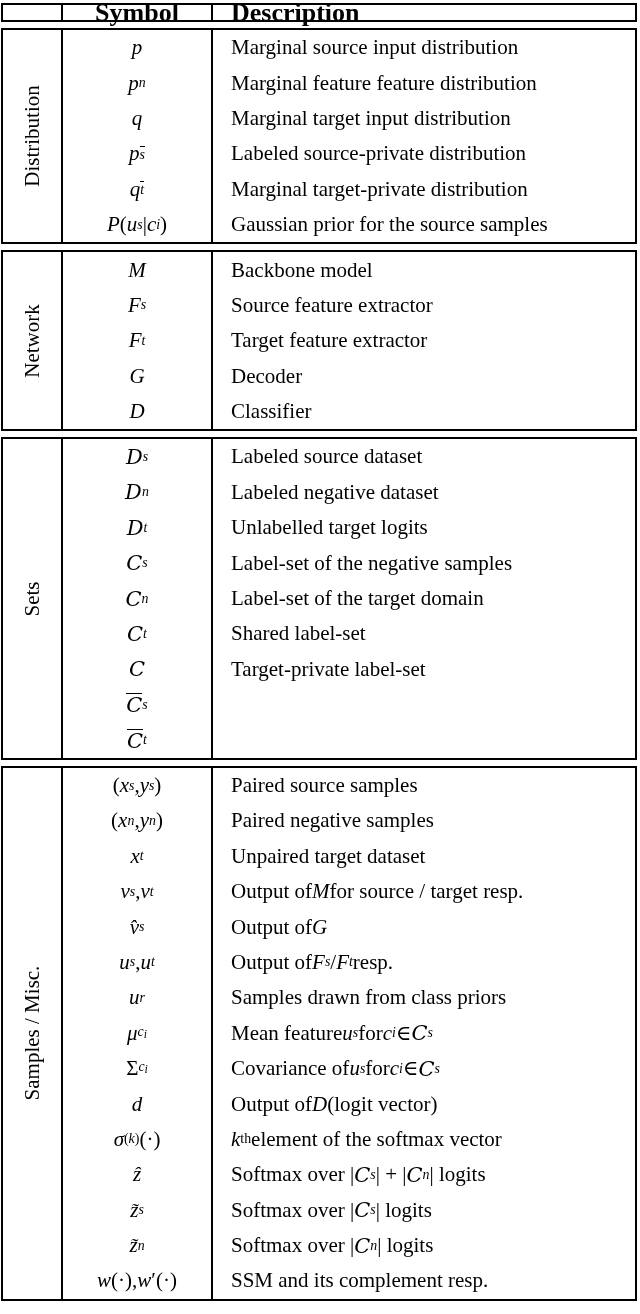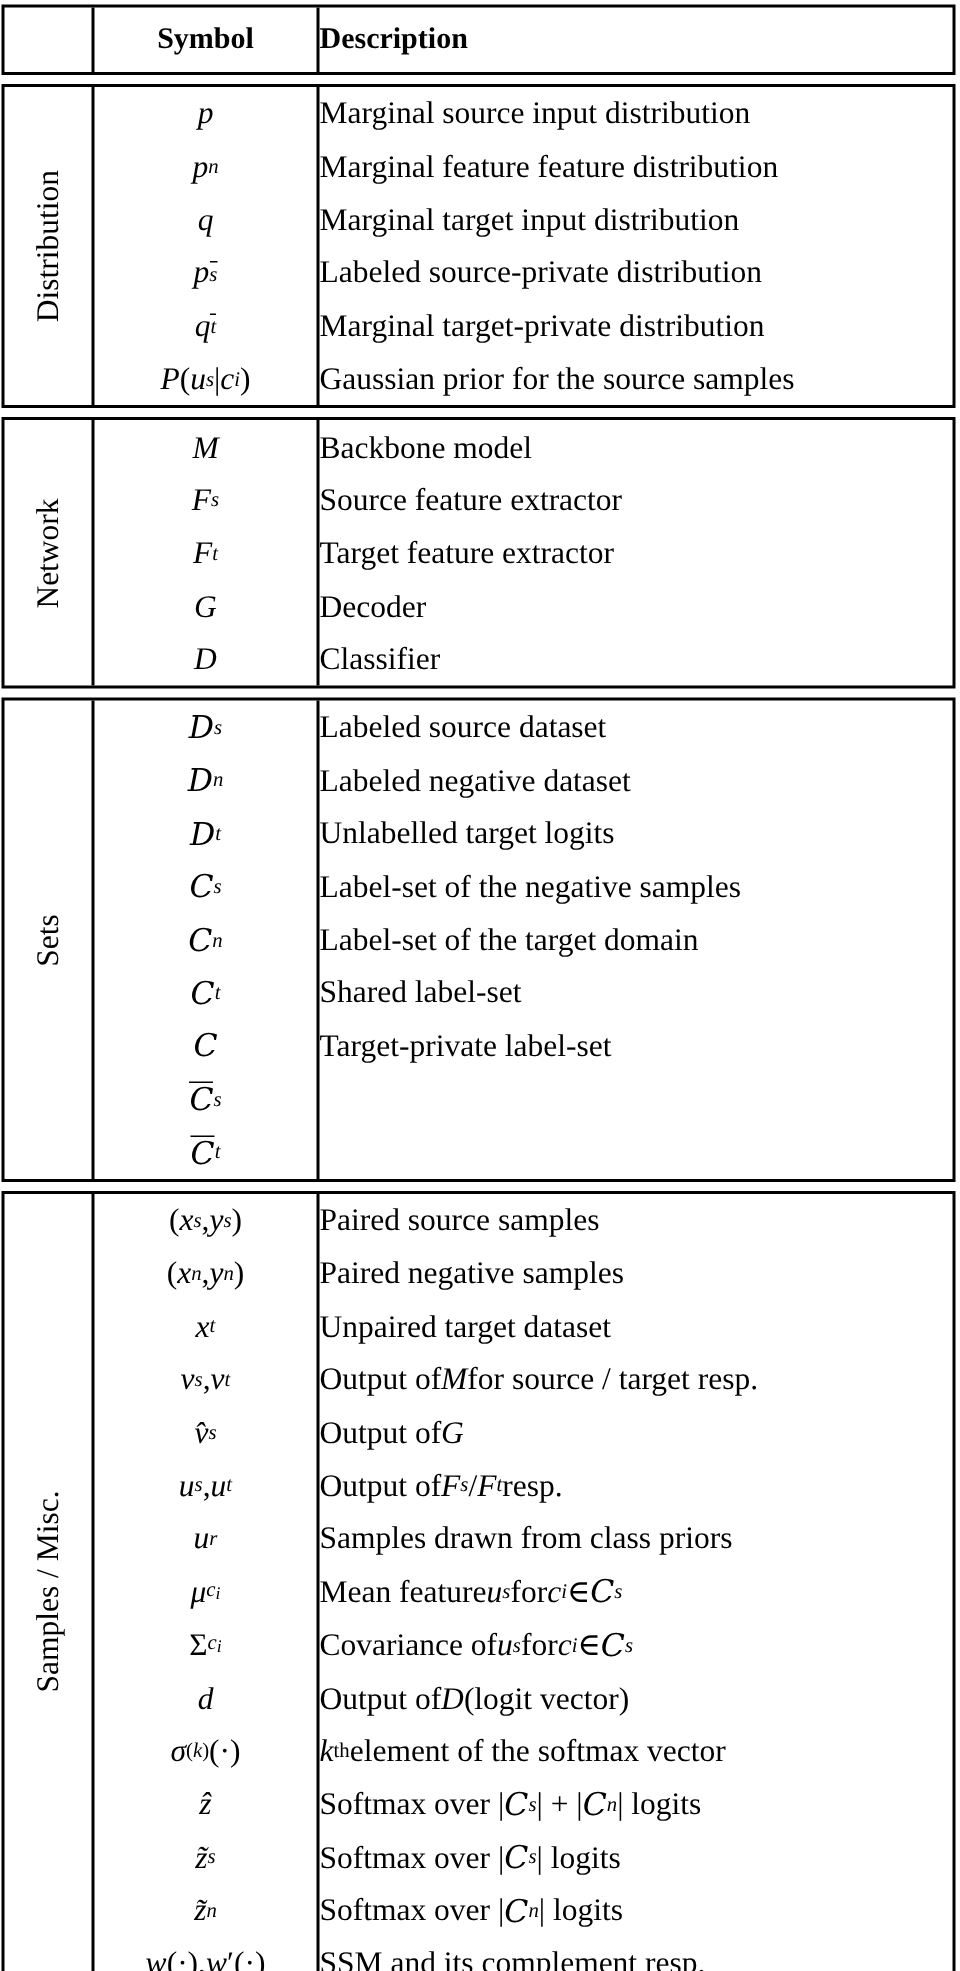--- a/index.html
+++ b/index.html
@@ -14,26 +14,26 @@
     margin-left:1px;
     width:636px;
     display:flex;
     background:#fff;
   }
   .header.block { margin-top:3px; margin-bottom:6px; }
   .section { margin-bottom:6px; }
   .col-label { flex:0 0 60px; border-right:2px solid #000; position:relative; }
   .col-sym   { flex:0 0 150px; border-right:2px solid #000; }
   .col-desc  { flex:1 1 auto; }
-  .hrow { height:43px; display:flex; align-items:center; justify-content:center;
-          font-weight:bold; font-size:20px; }
-  .hdesc { justify-content:flex-start; }
+  .hrow { height:15px; display:flex; align-items:center; justify-content:center;
+          font-weight:bold; font-size:26px; }
+  .hdesc { justify-content:flex-start; padding-left:18px; }
   .row { height:35.4px; display:flex; align-items:center; font-size:21px; }
   .sym { justify-content:center; text-align:center; }
-  .desc { }
+  .desc { padding-left:18px; }
   .rot {
     position:absolute; left:50%; top:50%;
     transform:translate(-50%,-50%) rotate(-90deg);
     white-space:nowrap; font-size:21px;
   }
   i { font-style:italic; }
   .cal { font-style:italic; font-family:"DejaVu Serif",serif; }
   sub { font-size:66%; line-height:0; vertical-align:-0.28em; }
   sub sub { font-size:85%; vertical-align:-0.18em; }
   sup { font-size:66%; line-height:0; vertical-align:0.5em; }

